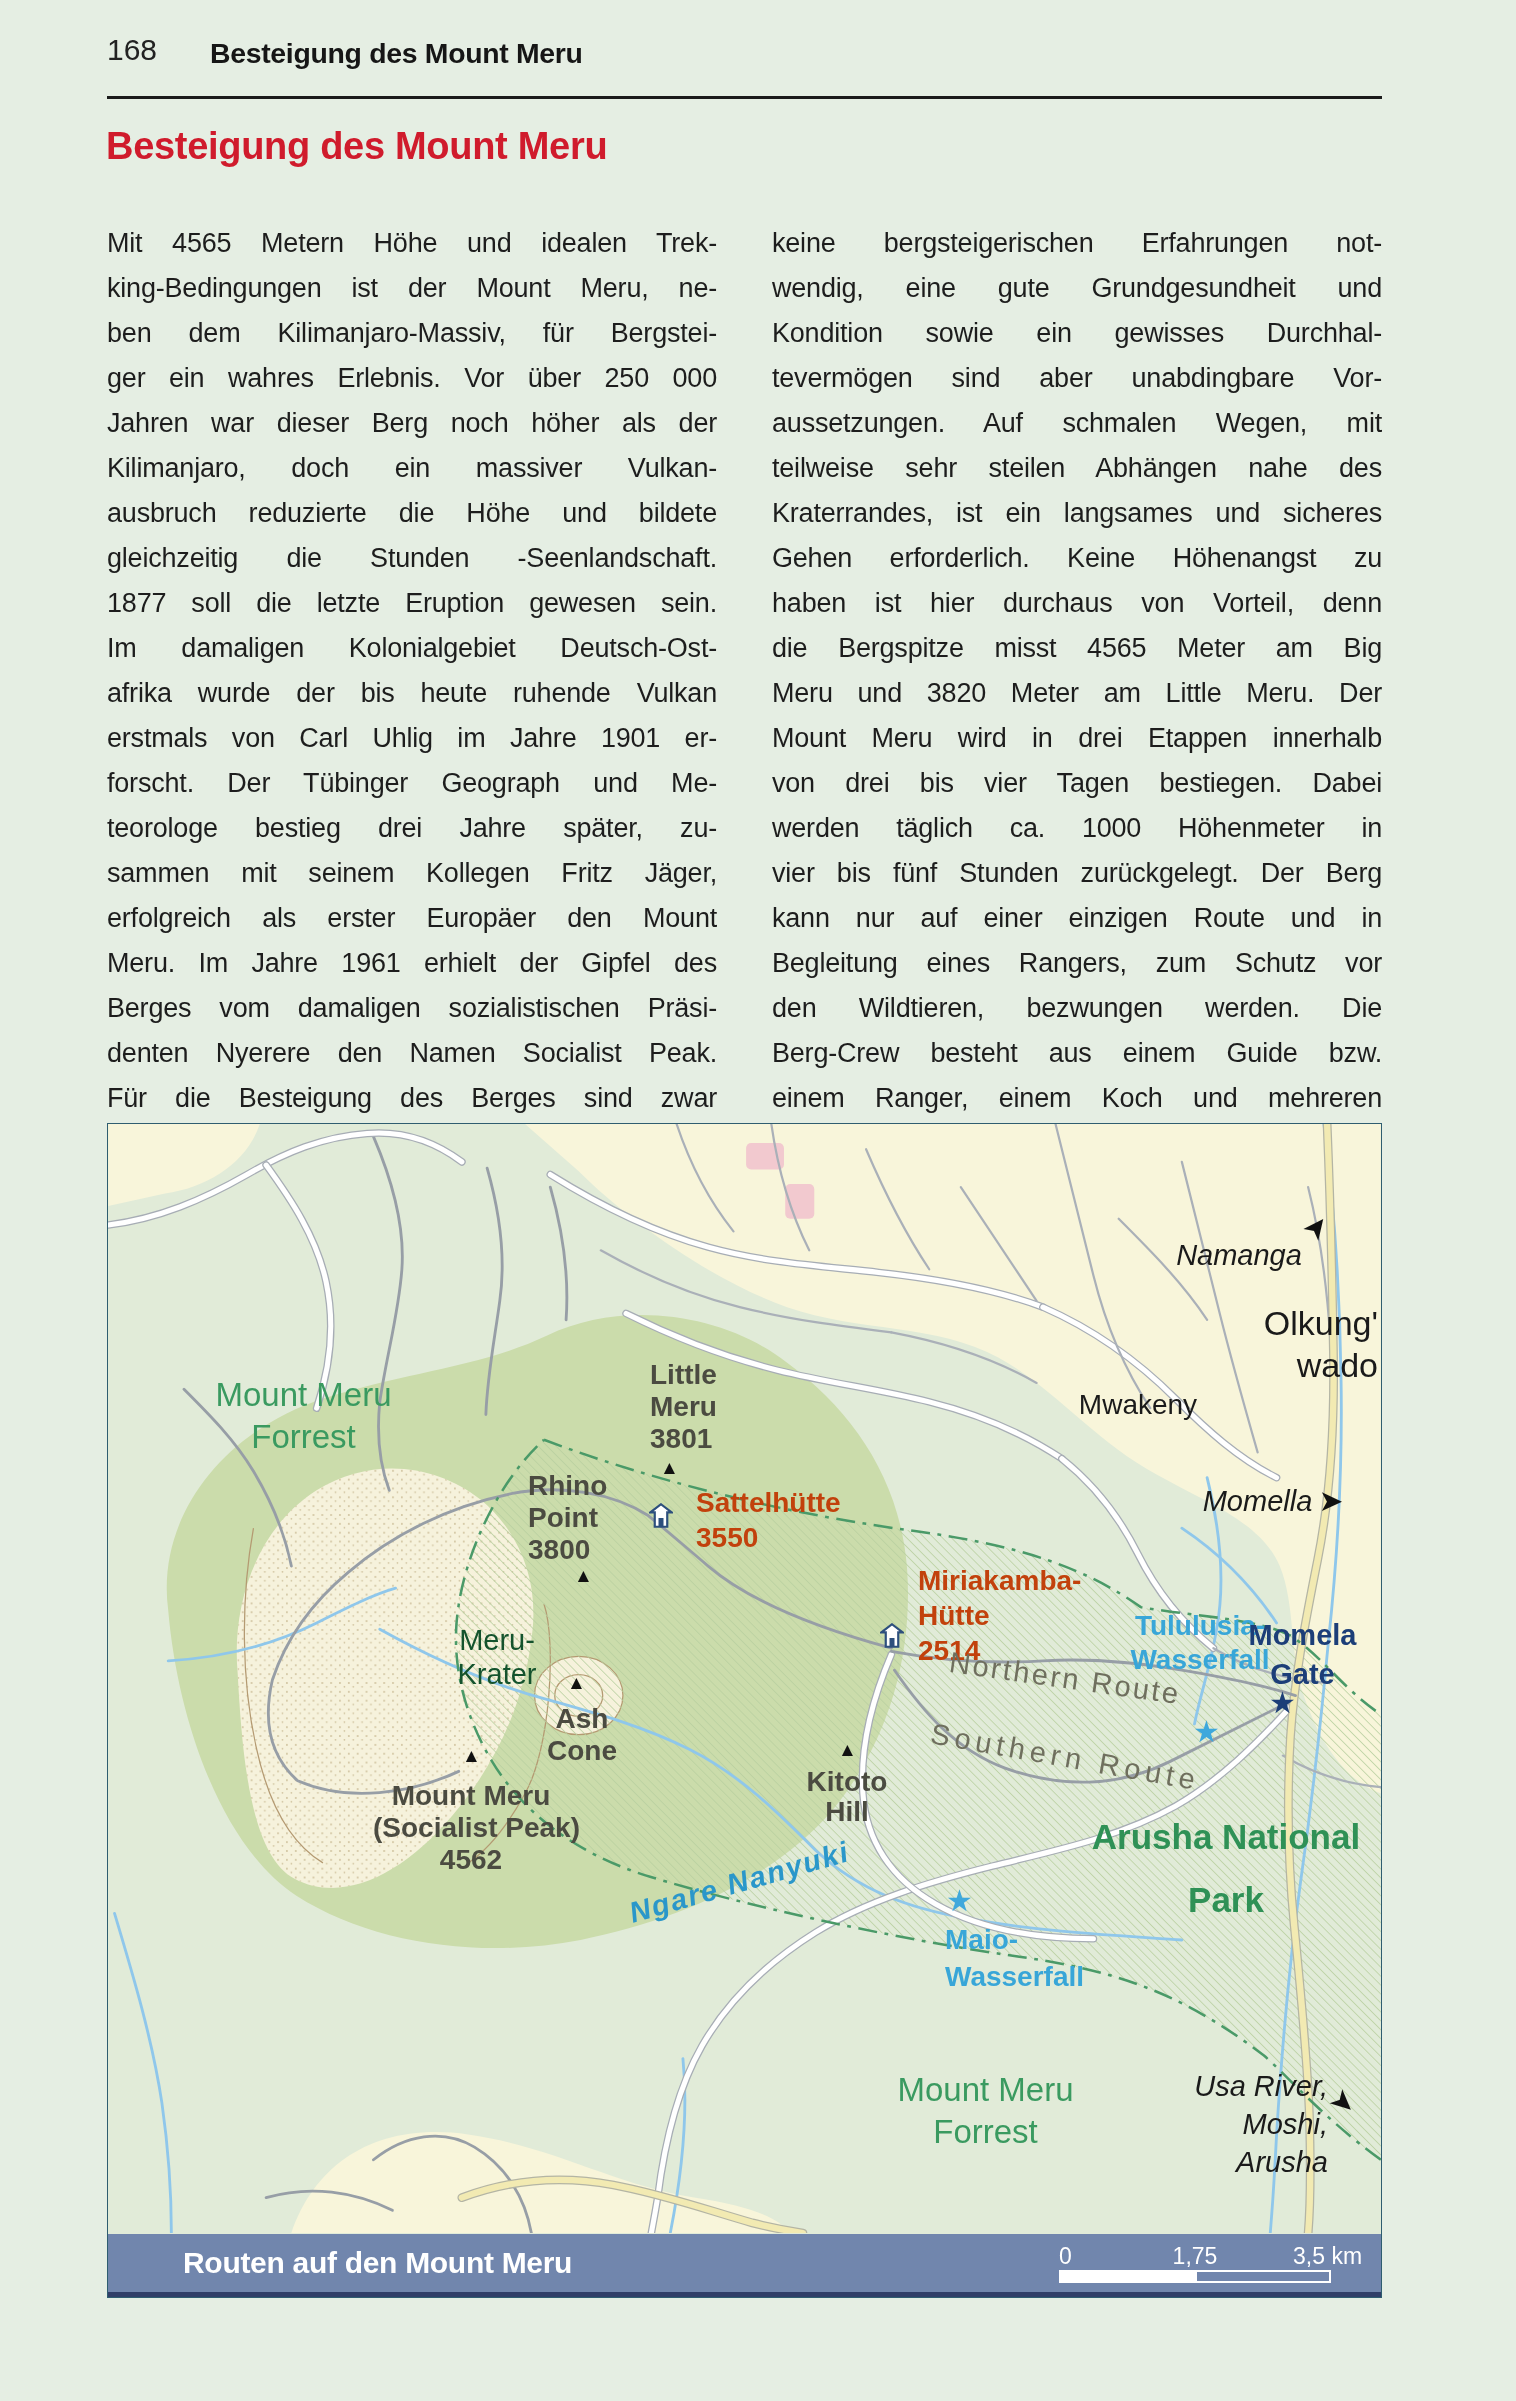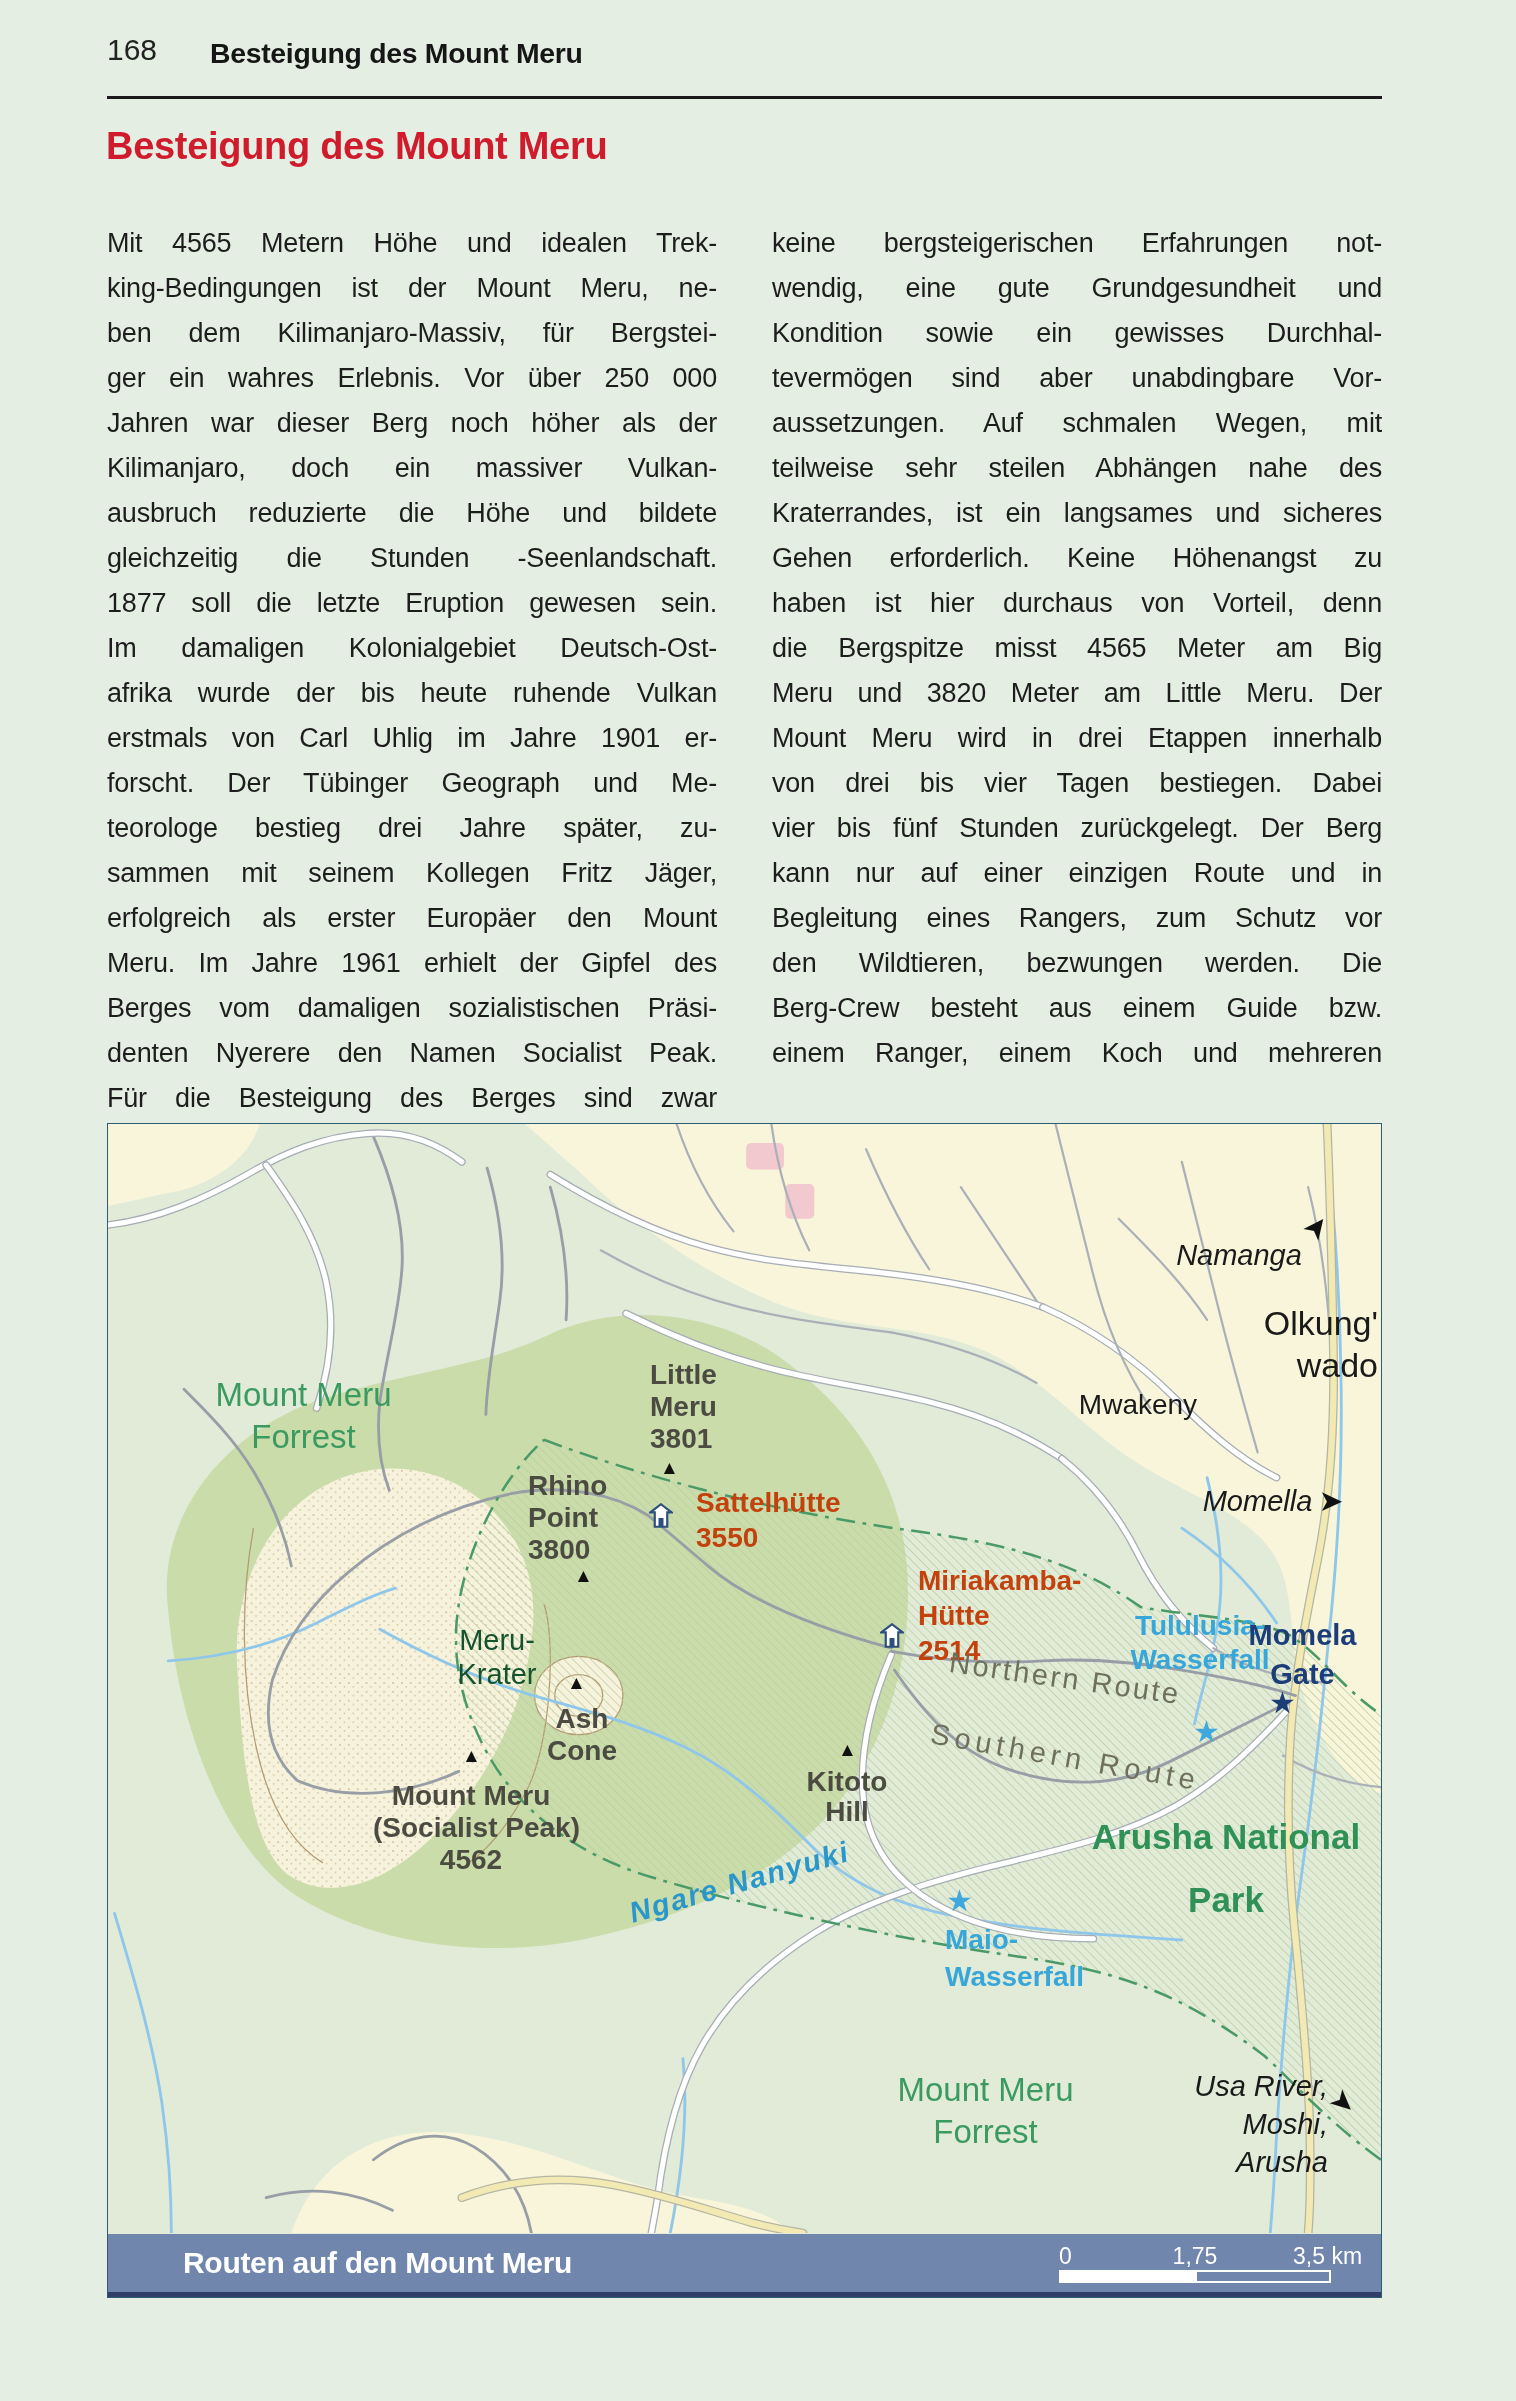--- a/index.html
+++ b/index.html
@@ -100,20 +100,21 @@
     <div class="tl">tevermögen sind aber unabdingbare Vor-</div>
     <div class="tl">aussetzungen. Auf schmalen Wegen, mit</div>
     <div class="tl">teilweise sehr steilen Abhängen nahe des</div>
     <div class="tl">Kraterrandes, ist ein langsames und sicheres</div>
     <div class="tl">Gehen erforderlich. Keine Höhenangst zu</div>
     <div class="tl">haben ist hier durchaus von Vorteil, denn</div>
     <div class="tl">die Bergspitze misst 4565 Meter am Big</div>
     <div class="tl">Meru und 3820 Meter am Little Meru. Der</div>
     <div class="tl">Mount Meru wird in drei Etappen innerhalb</div>
     <div class="tl">von drei bis vier Tagen bestiegen. Dabei</div>
+    <div class="tl">werden täglich ca. 1000 Höhenmeter in</div>
     <div class="tl">vier bis fünf Stunden zurückgelegt. Der Berg</div>
     <div class="tl">kann nur auf einer einzigen Route und in</div>
     <div class="tl">Begleitung eines Rangers, zum Schutz vor</div>
     <div class="tl">den Wildtieren, bezwungen werden. Die</div>
     <div class="tl">Berg-Crew besteht aus einem Guide bzw.</div>
     <div class="tl">einem Ranger, einem Koch und mehreren</div>
   </div>
 
 <div class="map">
   <svg width="1273" height="1109" viewBox="0 0 2015 1756">

